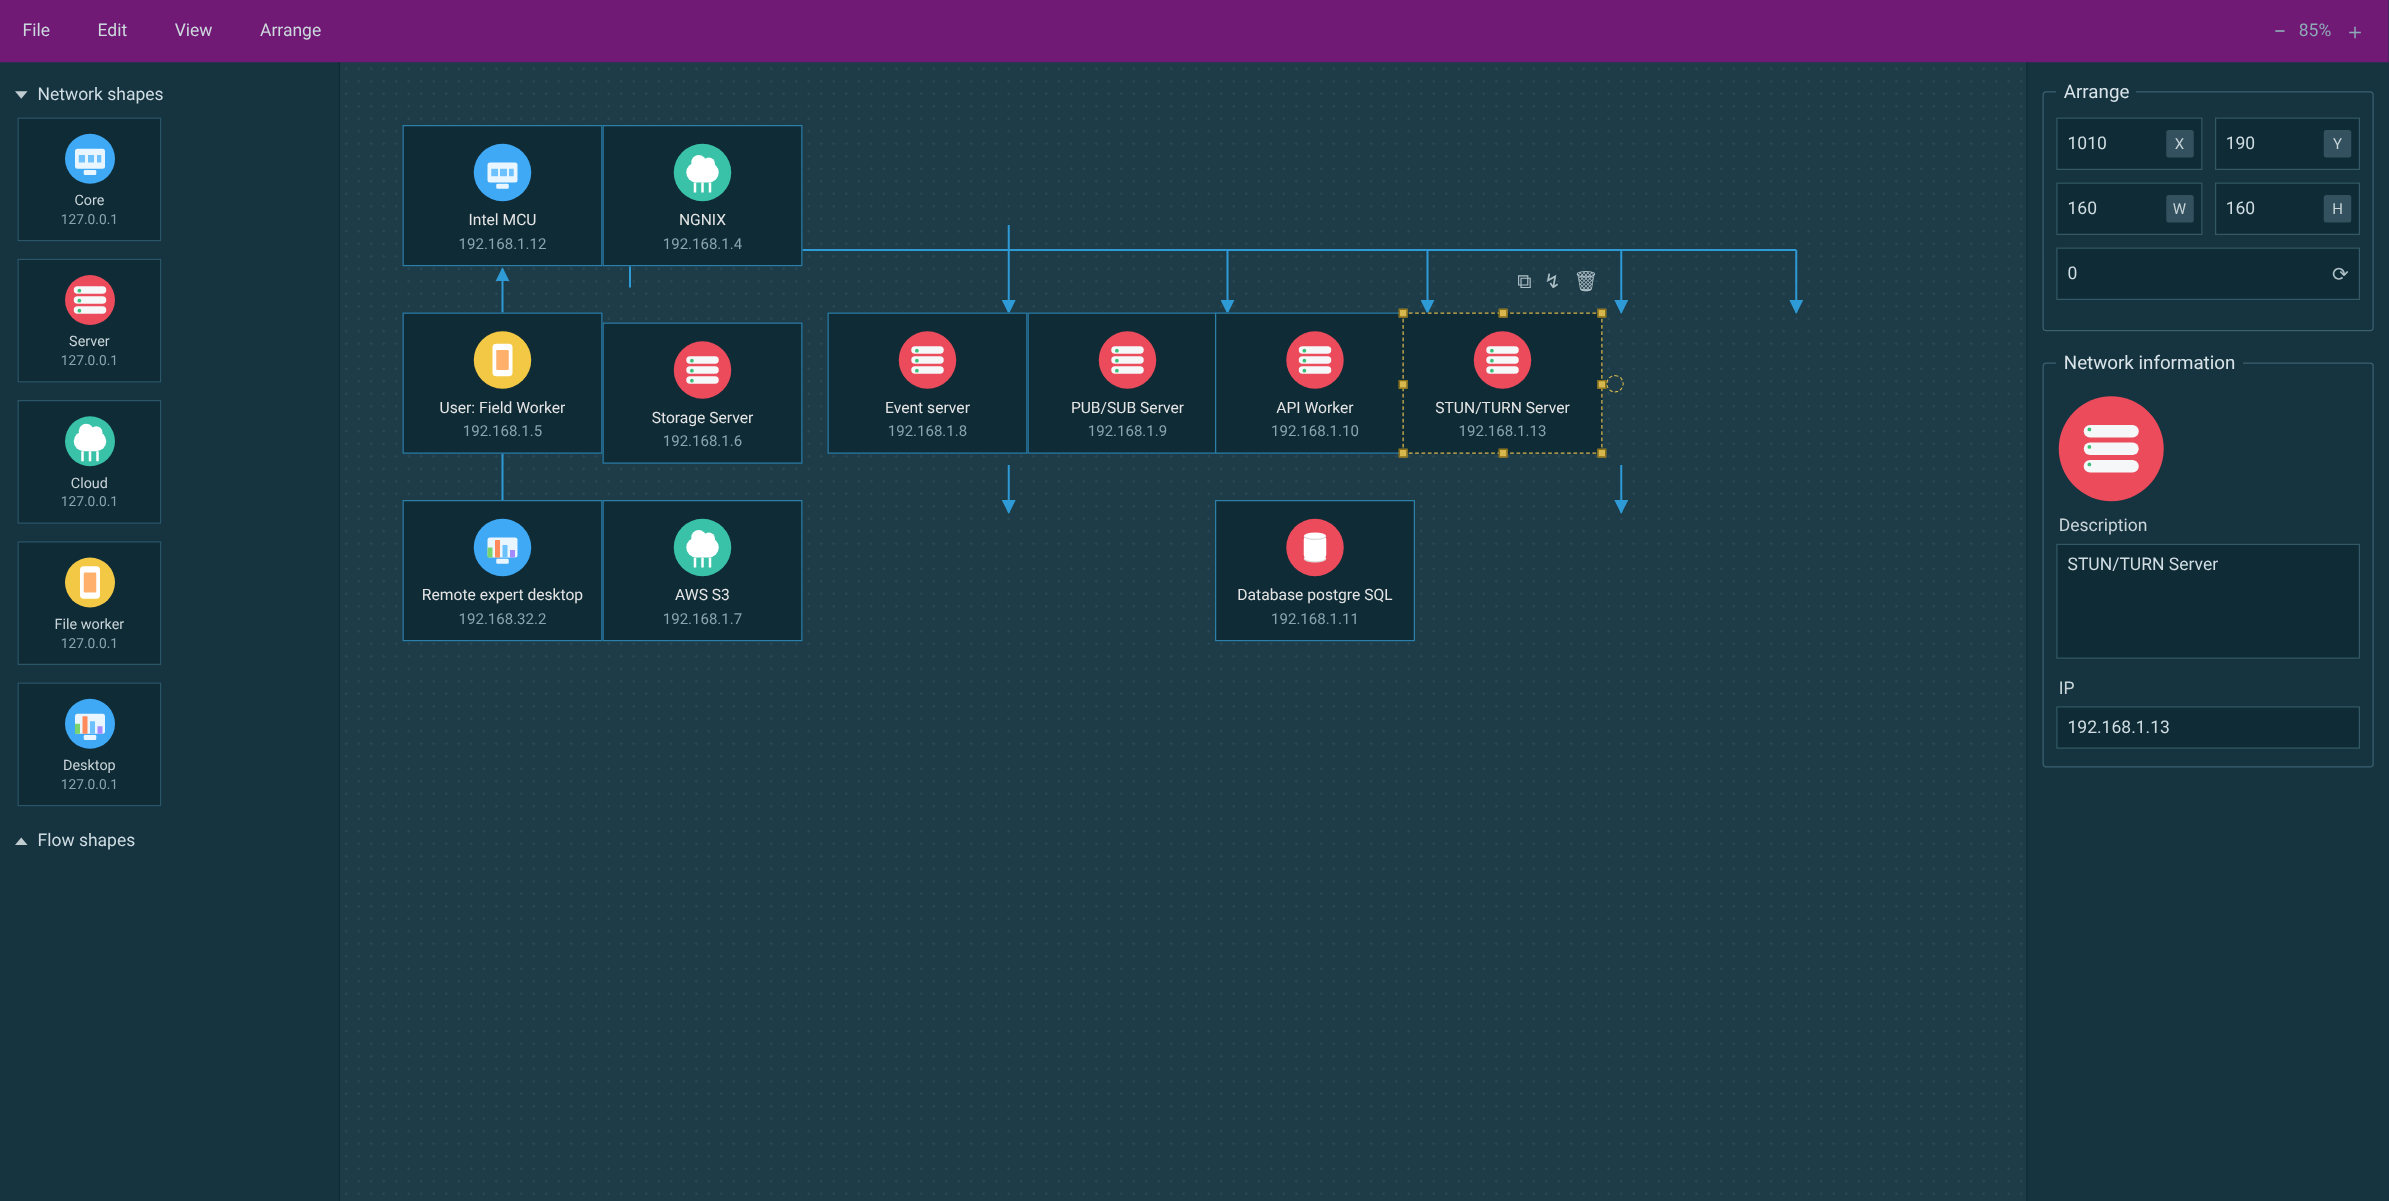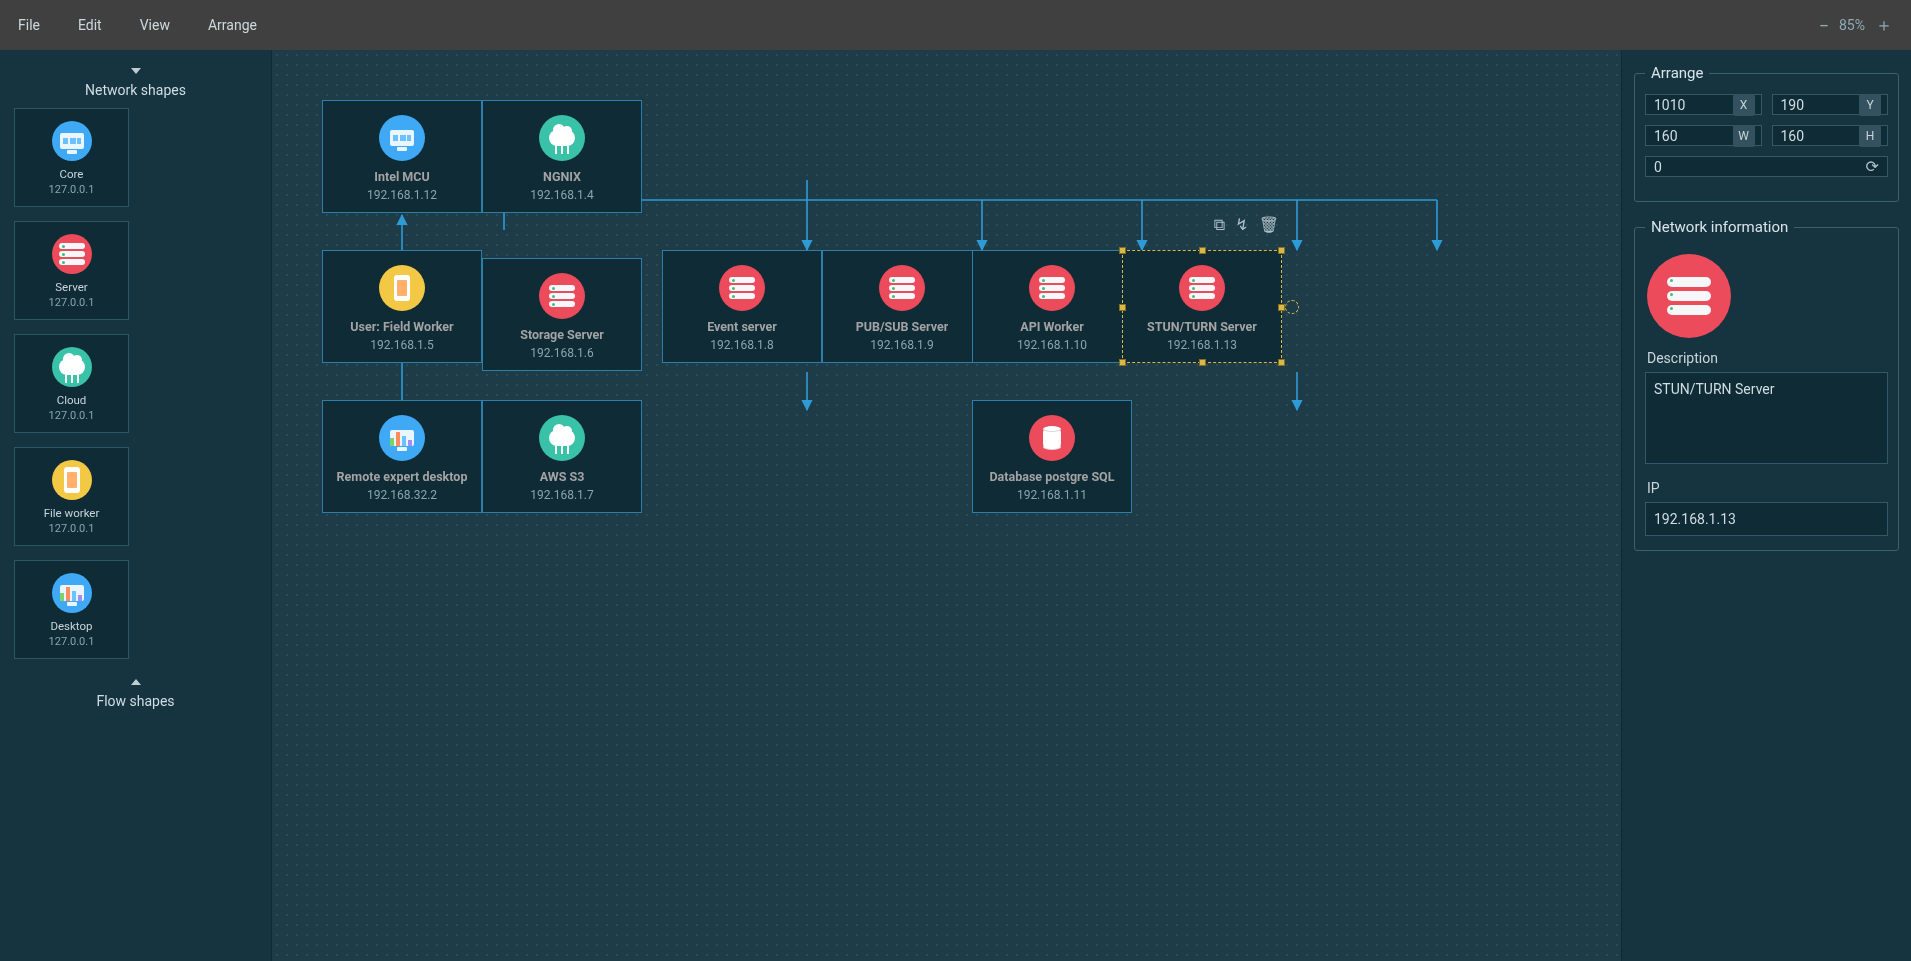--- a/index.html
+++ b/index.html
@@ -1,50 +1,50 @@
 <!DOCTYPE html>
 <html><head>
 <meta charset="utf-8">
 <style>
 * { box-sizing: border-box; margin: 0; padding: 0; font-family: -apple-system, BlinkMacSystemFont, "Segoe UI", Roboto, Arial, sans-serif; }
 html, body { width: 100%; height: 100%; background: #1a3a4a; color: #d0d8dc; overflow: hidden; }
 .app { display: flex; flex-direction: column; width: 1911px; height: 961px; position: relative; background:#1a3a4a; transform-origin: top left; }
-.menubar { display: flex; align-items: center; height: 50px; padding: 0 18px; background: #404040; color: #b8c5cc; font-size: 14px; }
+.menubar { display: flex; align-items: center; height: 50px; padding: 0 18px; background: #701a75; color: #b8c5cc; font-size: 14px; }
 .menubar .menu-item { margin-right: 38px; cursor: pointer; color:#cdd8dd;}
 .menubar .spacer { flex: 1; }
 .menubar .zoom-group { display:flex; align-items:center; gap:10px; color:#8eaab6; font-size:14px;}
 .menubar .z-btn { cursor:pointer; font-size:18px; color:#8eaab6; }
 .body { flex:1; display:flex; min-height:0; }
 .sidebar-left { width: 272px; background:#163340; border-right:1px solid #0f2b36; padding:12px 10px; overflow:auto;}
-.section-header { display:flex; align-items:center; gap:8px; font-size:14px; color:#d0dde2; padding:6px 2px 10px 2px; cursor:pointer;flex-direction:column;}
+.section-header { display:flex; align-items:center; gap:8px; font-size:14px; color:#d0dde2; padding:6px 2px 10px 2px; cursor:pointer;}
 .caret { width:0;height:0;border-left:5px solid transparent;border-right:5px solid transparent;}
 .caret.down{border-top:6px solid #c0ccd0;}
 .caret.up{border-bottom:6px solid #c0ccd0;}
 .palette { display:flex; flex-wrap:wrap; gap:14px; padding:0 4px 14px 4px;}
 .palette-card { width:115px; background:#0f2b36; border:1px solid #2a5668; padding:8px 4px 10px 4px; display:flex; flex-direction:column; align-items:center; cursor:grab;}
 .palette-card .icon-wrap{ margin:4px 0 6px 0;}
 .palette-card .p-label{ font-size:11.5px; color:#c9d5d9;}
 .palette-card .p-ip{ font-size:11px; color:#8aa5af; margin-top:2px;}
 .canvas-wrap { flex:1; position:relative; background:#1e3b48; overflow:hidden;}
 .canvas-dots{ position:absolute; inset:0; background-image: radial-gradient(#2b4a57 1px, transparent 1px); background-size:10px 10px; background-position: 0 0;}
 .canvas { position:absolute; inset:0; }
 .node { position:absolute; width:160px; background:#0f2b36; border:1px solid #2c7fa8; display:flex; flex-direction:column; align-items:center; padding:14px 6px 10px 6px; }
-.node .n-label{font-size:12.5px; color:#a3a3a3; font-weight:700; text-align:left; margin-top:8px; white-space:nowrap; overflow:hidden; text-overflow:ellipsis; max-width:100%;}
+.node .n-label{font-size:12.5px; color:#e5e5e5; font-weight:400; text-align:left; margin-top:8px; white-space:nowrap; overflow:hidden; text-overflow:ellipsis; max-width:100%;}
 .node .n-ip{font-size:12px; color:#8aa5af; margin-top:4px;text-align:center;}
 .node.selected{ border:1px dashed #d7b84e; }
 .sel-handle{position:absolute;width:7px;height:7px;background:#d7b84e;border:1px solid #8a6f17;}
 .sel-rot {position:absolute; right:-18px; top:50%; transform:translateY(-50%); width:14px;height:14px;border:1.5px dashed #d7b84e;border-radius:50%;}
 .node-tools{position:absolute; top:-36px; right:2px; display:flex; gap:10px; color:#aebfc6;}
 .node-tools span{cursor:pointer; font-size:16px;}
 svg.edges{position:absolute; inset:0; width:100%; height:100%; pointer-events:none;}
 .sidebar-right{ width:290px; background:#163340; border-left:1px solid #0f2b36; padding:14px 12px; overflow:auto;}
 fieldset.panel{border:1px solid #3b6170; border-radius:3px; padding:12px 10px 14px 10px; margin-bottom:16px;}
 fieldset.panel legend{ padding:0 6px; color:#d9e4e9; font-size:15px;}
 .row{display:flex; gap:10px; margin-bottom:10px;}
-.num-input-wrap{ display:flex; align-items:center; background:#0f2b36; border:1px solid #335866; height:21px; flex:1;}
+.num-input-wrap{ display:flex; align-items:center; background:#0f2b36; border:1px solid #335866; height:42px; flex:1;}
 .num-input-wrap input{ flex:1; background:transparent; border:none; color:#d0dde2; font-size:14px; padding:0 8px; outline:none; width:100%;}
 .num-input-wrap .unit{ background:#33515e; color:#c8d4d8; font-size:12px; width:22px; height:22px; display:flex; align-items:center; justify-content:center; margin-right:6px; border-radius:2px;}
 .rot-icon{color:#aebfc6; margin-right:8px; cursor:pointer;}
 .info-icon-big{ margin:6px 0 12px 2px;}
 .field-label{ font-size:14px; color:#c9d5d9; margin:4px 0 6px 2px;}
 textarea.desc{ width:100%; height:92px; background:#0f2b36; border:1px solid #335866; color:#d0dde2; font-size:14px; padding:8px; resize:none; outline:none; font-family:inherit;}
 input.ip-input{ width:100%; height:34px; background:#0f2b36; border:1px solid #335866; color:#d0dde2; font-size:14px; padding:0 8px; outline:none;}
 
 .ic{width:46px;height:46px;border-radius:50%;display:flex;align-items:center;justify-content:center;position:relative;}
 .ic.small{width:40px;height:40px;}

